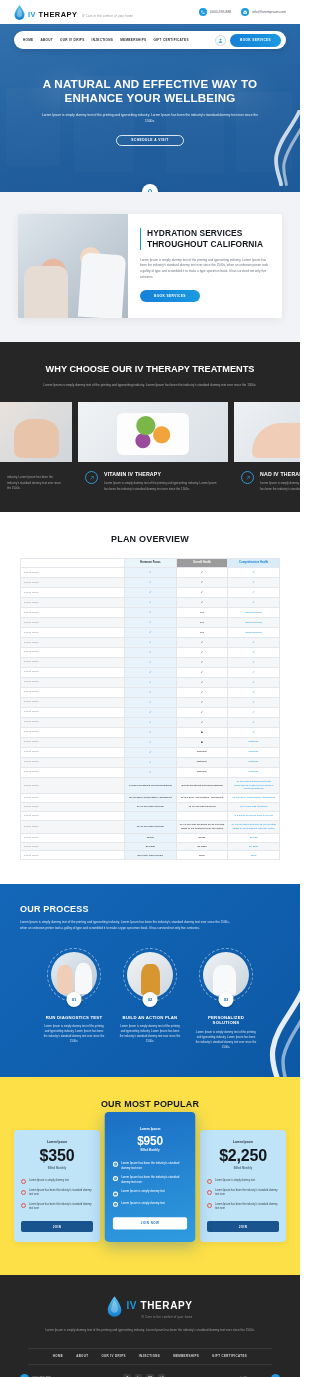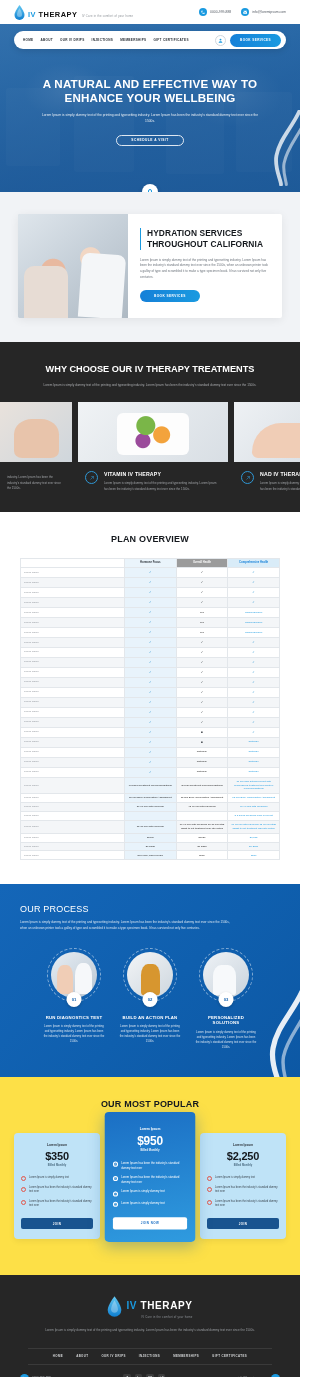--- a/index.html
+++ b/index.html
@@ -109,21 +109,21 @@
   td.c2{background:#fff;text-align:center;}
   td.c3{background:#fff;text-align:center;color:#1a9ae0;}
   tr.alt td.lbl{background:#f4f6f8;}
   tr.alt td.c2{background:#f4f6f8;}
   tr.alt td.c3{background:#f4f6f8;}
   .chk{color:#2f97d4;font-size:3.2px;}
   .chk.d{color:#4a4f55;}
 
   
   .process{background:linear-gradient(135deg,#1466b8 0%,#0f5fae 55%,#0d58a4 100%);padding:20px 0 26px;position:relative;overflow:hidden;}
-  .proc-h{color:#fff;font-size:9px;font-weight:normal;letter-spacing:.2px;padding:0 20px;}
+  .proc-h{color:#fff;font-size:9px;font-weight:bold;letter-spacing:.2px;padding:0 20px;}
   .proc-p{color:rgba(255,255,255,.82);font-size:3.05px;line-height:1.85;margin-top:6px;padding:0 20px 0 20px;max-width:250px;}
   .steps{display:flex;justify-content:center;gap:14px;margin-top:16px;padding:0 18px;position:relative;z-index:3;}
   .step{width:62px;text-align:center;}
   .step-circ{width:54px;height:54px;border-radius:50%;margin:0 auto;position:relative;border:1px dashed rgba(255,255,255,.5);padding:3px;}
   .step-img{width:100%;height:100%;border-radius:50%;overflow:hidden;position:relative;background:#cfd8e0;}
   .s1{background:linear-gradient(140deg,#e7eef4,#b9c6d2);}
   .s1:after{content:"";position:absolute;left:14%;top:30%;width:34%;height:62%;background:#f0cdb6;border-radius:40% 40% 10% 10%;}
   .s1:before{content:"";position:absolute;right:10%;top:24%;width:38%;height:68%;background:#f6f8fa;border-radius:40% 40% 8% 8%;}
   .s2{background:linear-gradient(140deg,#f3f5f7,#cdd6de);}
   .s2:after{content:"";position:absolute;left:30%;top:26%;width:42%;height:68%;background:#d7962f;border-radius:36% 36% 10% 10%;}
@@ -135,21 +135,21 @@
   .proc-wave{position:absolute;right:-6px;bottom:-6px;width:52px;height:96px;opacity:.95;z-index:2;}
 
   
   .pricing{background:#fde047;padding:22px 0 26px;}
   .pr-h{text-align:center;font-size:9px;font-weight:bold;color:#14181d;letter-spacing:.2px;}
   .cards{display:flex;justify-content:center;align-items:center;gap:6px;margin-top:14px;padding:0 14px;}
   .card{flex:1;background:#bfe3f7;border-radius:4px;padding:10px 7px 10px;text-align:center;box-shadow:0 2px 6px rgba(0,0,0,.07);}
   .card.feat{background:linear-gradient(170deg,#1b6fc4,#2f9bdf);color:#fff;padding:14px 8px 12px;border-radius:4px;box-shadow:0 4px 14px rgba(20,90,160,.35);transform:translateY(-9px) scale(1.03);}
   .pk-label{font-size:3.2px;color:#2b3138;font-weight:bold;}
   .card.feat .pk-label{color:#fff;}
-  .pk-price{font-size:11px;font-weight:bold;color:#14181d;margin-top:3px;letter-spacing:-.2px;}
+  .pk-price{font-size:16px;font-weight:bold;color:#14181d;margin-top:3px;letter-spacing:-.2px;}
   .card.feat .pk-price{color:#fff;font-size:11.6px;}
   .pk-sub{font-size:2.7px;color:#4a6b80;margin-top:2px;font-weight:bold;}
   .card.feat .pk-sub{color:rgba(255,255,255,.9);}
   .feats{margin-top:9px;text-align:left;display:flex;flex-direction:column;gap:5px;}
   .feat-li{display:flex;gap:3px;align-items:flex-start;}
   .feat-li .tick{flex:0 0 auto;width:5px;height:5px;border-radius:50%;border:.6px solid #e2574c;display:flex;align-items:center;justify-content:center;font-size:2.6px;color:#e2574c;line-height:1;margin-top:.4px;}
   .card.feat .feat-li .tick{border-color:#fff;color:#fff;background:rgba(255,255,255,.18);}
   .feat-li span.tx{font-size:2.6px;line-height:1.65;color:#3b4650;}
   .card.feat .feat-li span.tx{color:#fff;font-size:2.75px;}
   .join{margin-top:10px;width:100%;height:11px;border:none;border-radius:2px;background:#19548f;color:#fff;font-size:2.9px;font-weight:bold;letter-spacing:.4px;cursor:pointer;}

